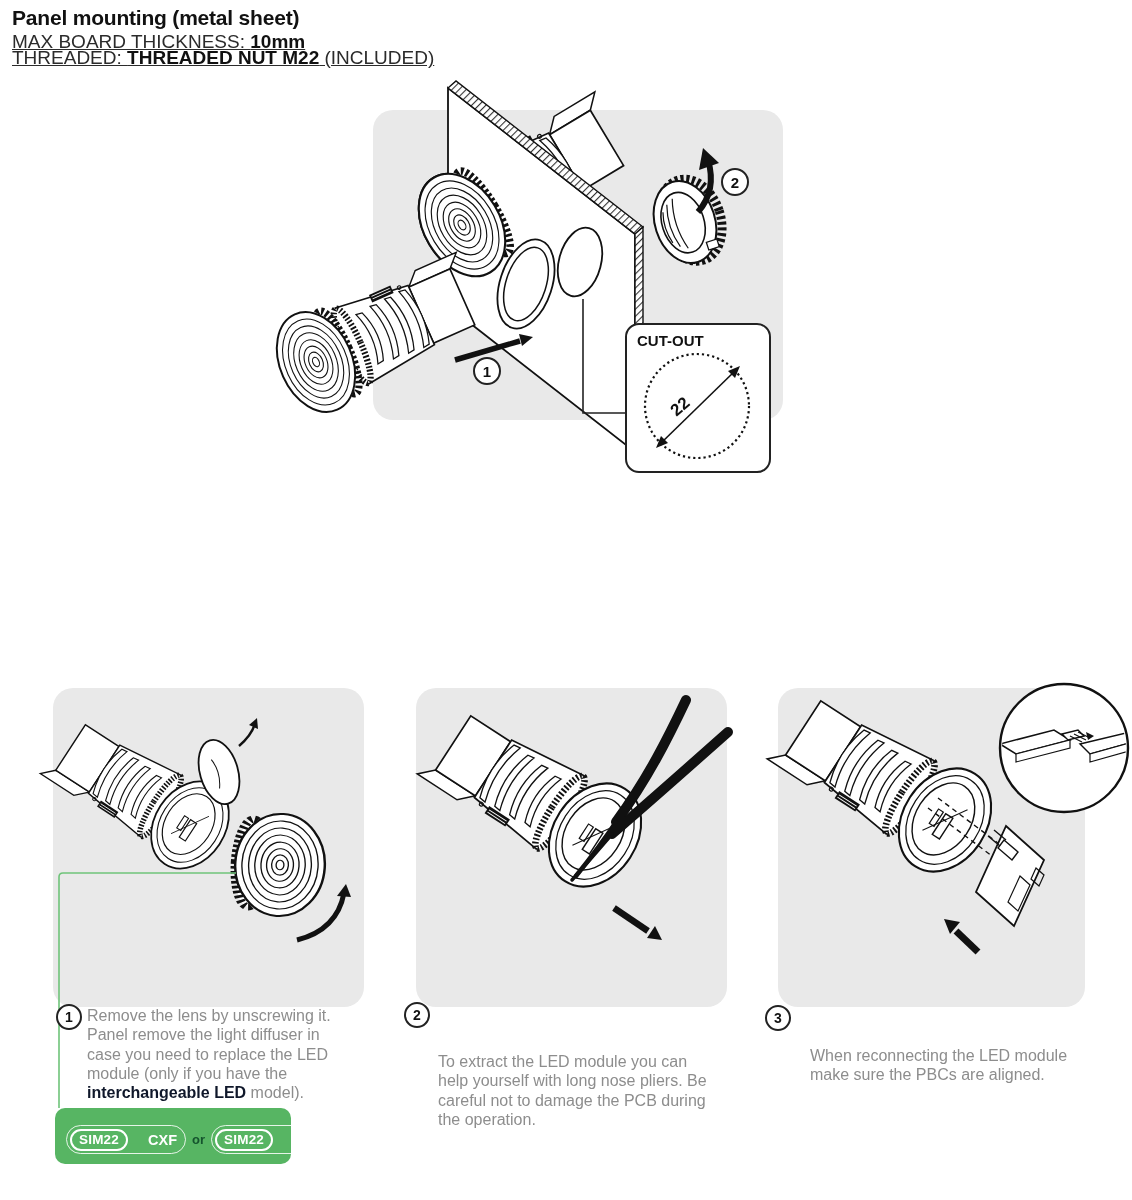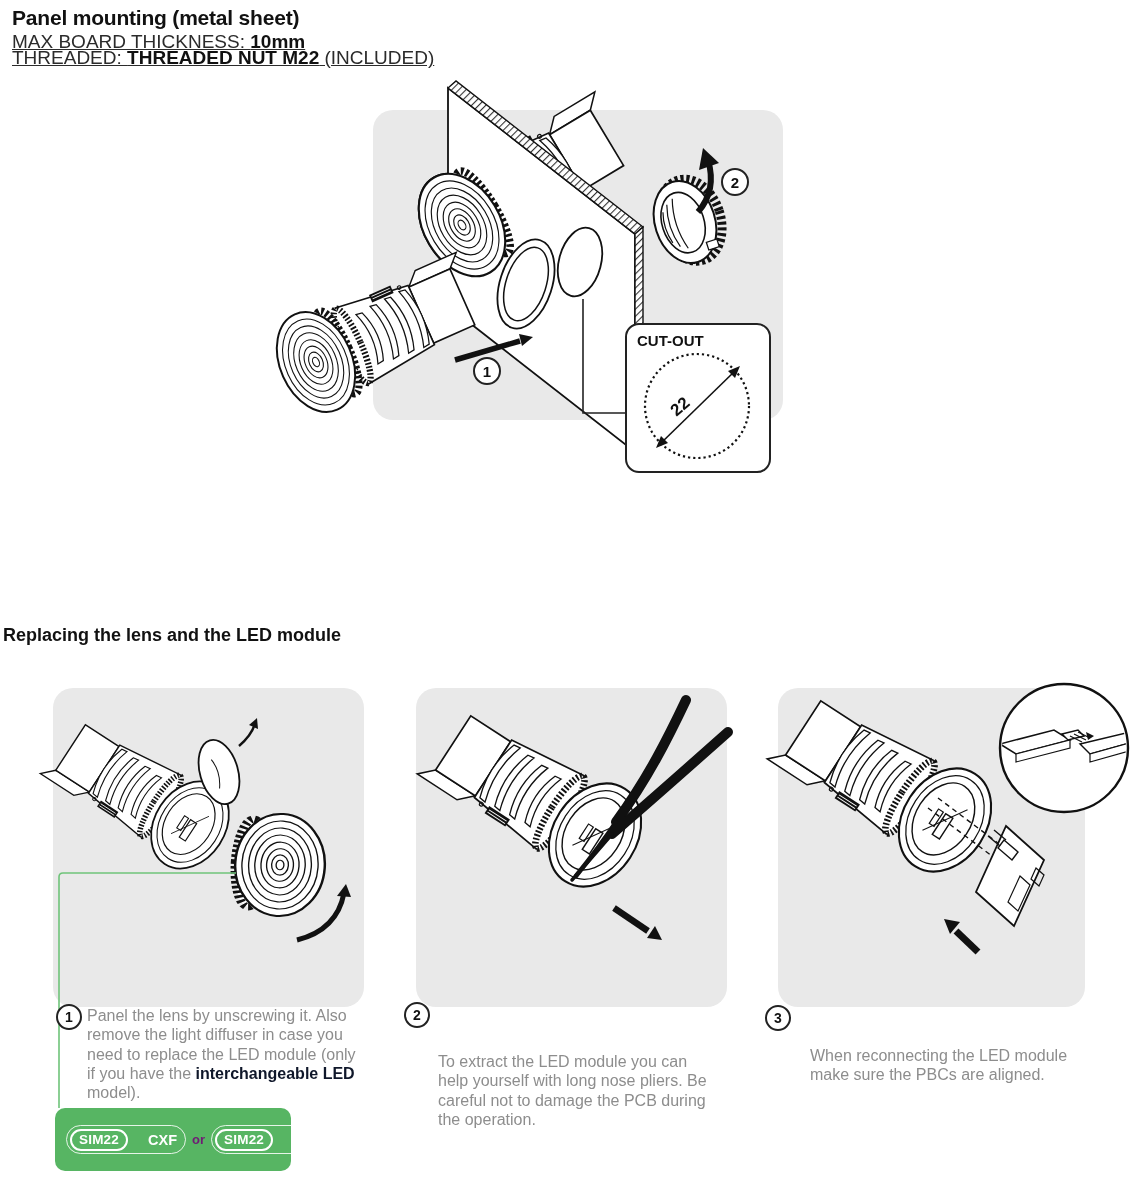--- a/index.html
+++ b/index.html
@@ -35,35 +35,35 @@
     transform:rotate(-41deg);
   }
   
   .steptext { font-size:16px; line-height:19.3px; color:#8d8d8d; }
   .steptext b { font-weight:700; color:#0f172a; }
   .st1 { left:87px;  top:1006px; width:270px; }
   .st2 { left:438px; top:1052px; width:276px; }
   .st3 { left:810px; top:1006px; width:272px;margin-top:40px; }
   
   .accbox {
-    left:55px; top:1108px; width:236px; height:63px;
+    left:55px; top:1108px; width:236px; height:56px;
     background:#57b563; border-radius:10px; z-index:4; padding:8px 0 0 11px;
   }
   .accrow { display:flex; align-items:center; }
   .pn-outer {
     display:inline-flex; align-items:center; height:29px;
     border:1.5px solid rgba(255,255,255,0.85); border-radius:15px; padding:0 8px 0 3px;
   }
   .pn-series {
     display:flex; align-items:center; height:22px; padding:0 7px;
     border:2px solid #fff; border-radius:12px; color:#fff; font-weight:700; font-size:13.5px;
     letter-spacing:0.2px;
   }
   .pn-code { color:#fff; font-weight:700; font-size:14.5px; margin-left:20px; }
-  .pn-or { color:#701a75; font-weight:700; font-size:13px; margin:16px 6px; }
+  .pn-or { color:#14532d; font-weight:700; font-size:13px; margin:16px 6px; }
   .acccap { color:rgba(255,255,255,0.95); font-size:14px; margin-top:15px; }
   svg { position:absolute; overflow:visible; }
 </style>
 </head>
 <body>
 
 <div class="page">
 
   <div class="abs hdr">
     <h1>Panel mounting (metal sheet)</h1>
@@ -180,21 +180,20 @@
     <span class="lbl">CUT-OUT</span>
     <svg style="left:0;top:0" width="141" height="145" viewBox="0 0 141 145">
       <circle cx="70" cy="81" r="52" fill="none" stroke="#111" stroke-width="2.2" stroke-dasharray="2.2,3"></circle>
       <line x1="32" y1="120" x2="110" y2="44" stroke="#111" stroke-width="1.6"></line>
       <polygon points="113,41 108,53 101,46" fill="#111"></polygon>
       <polygon points="29,123 34,111 41,118" fill="#111"></polygon>
     </svg>
     <span class="dia">22</span>
   </div>
 
-  <div class="abs h2">Replacing the lens and the LED module</div>
 
   <svg style="left:53px;top:688px" width="311" height="319" viewBox="0 0 311 319">
     <rect x="0" y="0" width="311" height="319" rx="20" fill="#e9e9e9"></rect>
     <g>
       <use href="#dev-open" transform="translate(137,137) rotate(-147) scale(0.8)"></use>
     </g>
     <g transform="translate(166,84) rotate(-16)">
       <ellipse cx="0" cy="0" rx="19" ry="33" fill="#fff" stroke="#111" stroke-width="1.8"></ellipse>
       <path d="M-4,-14 q6,14 0,30" fill="none" stroke="#111" stroke-width="1"></path>
     </g>
@@ -268,21 +267,21 @@
     </g>
   </svg>
 
   <svg style="left:40px;top:860px" width="220" height="260" viewBox="0 0 220 260">
     <path d="M196,13 H23 Q19,13 19,17 V248" fill="none" stroke="#6fc47a" stroke-width="1.6"></path>
   </svg>
 
   <div class="badge b26" style="left:56px;top:1004px">
       <span>1</span>
     </div>
-  <div class="abs steptext st1"><span>Panel the lens by unscrewing it. Also remove the light diffuser in case you need to replace the LED module (only if you have the </span><b>interchangeable LED</b><span> model).</span></div>
+  <div class="abs steptext st1"><span>Remove the lens by unscrewing it. Panel remove the light diffuser in case you need to replace the LED module (only if you have the </span><b>interchangeable LED</b><span> model).</span></div>
 
   <div class="badge b26" style="left:404px;top:1002px">
       <span>2</span>
     </div>
   <div class="abs steptext st2"><span>To extract the LED module you can help yourself with long nose pliers. Be careful not to damage the PCB during the operation.</span><b></b><span></span></div>
 
   <div class="badge b26" style="left:765px;top:1005px">
       <span>3</span>
     </div>
   <div class="abs steptext st3"><span>When reconnecting the LED module make sure the PBCs are aligned.</span><b></b><span></span></div>

